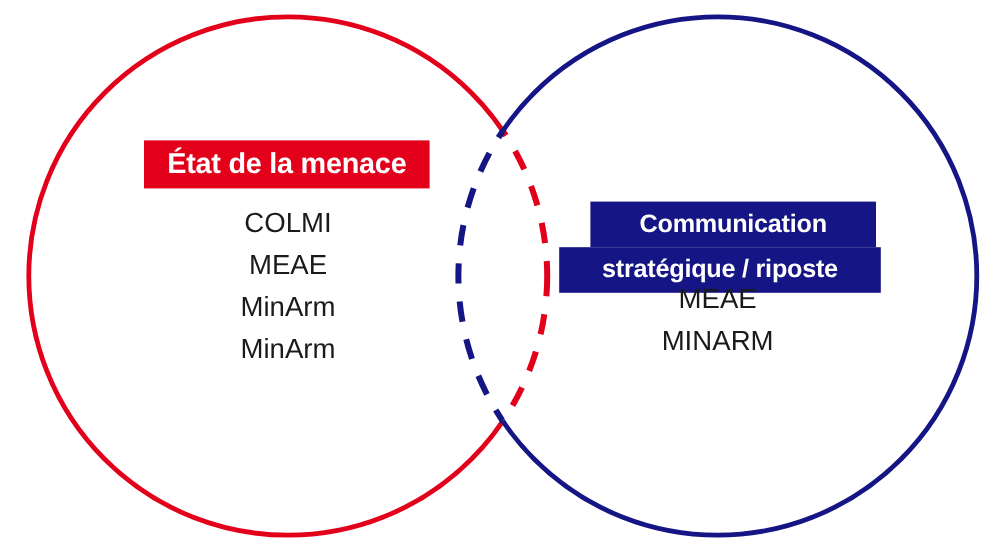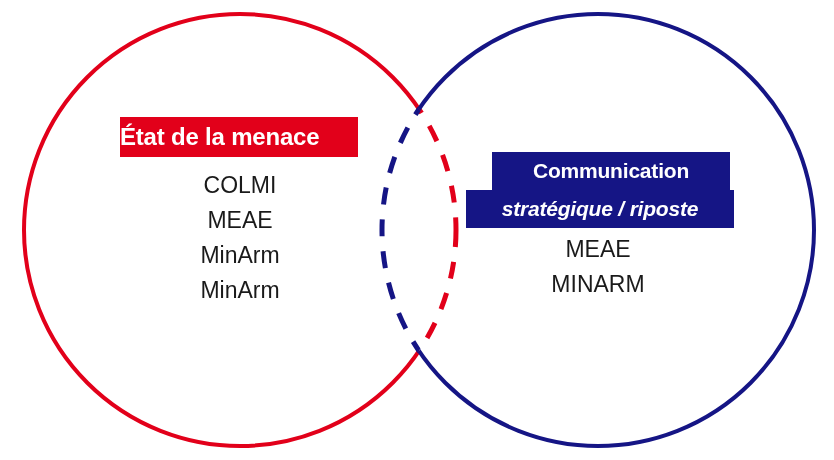--- a/index.html
+++ b/index.html
@@ -40,21 +40,21 @@
     position: absolute;
     left: 120px;
     top: 117px;
     width: 238px;
     height: 40px;
     background: #E2001A;
     color: #ffffff;
     font-size: 24px;
     font-weight: bold;
     line-height: 40px;
-    text-align: left;
+    text-align: center;
     letter-spacing: -0.2px;
     white-space: nowrap;
     box-sizing: border-box;
   }
   #left-set-list {
     position: absolute;
     left: 90px;
     top: 168px;
     width: 300px;
     text-align: center;
@@ -87,31 +87,31 @@
     background: #151585;
     color: #ffffff;
     font-size: 21px;
     font-weight: bold;
     line-height: 38px;
     height: 38px;
     white-space: nowrap;
     text-align: center;
     letter-spacing: -0.2px;
     box-sizing: border-box;
+    margin-top: 16px;
   }
   #right-set-title-line1 {
     left: 26px;
     top: 0px;
     width: 238px;
   }
   #right-set-title-line2 {
     left: 0px;
     top: 38px;
     width: 268px;
-    font-style: italic;
   }
 </style>
 </head>
 <body>
 
 <div id="diagram-root">
 
   <svg id="venn-svg" viewBox="0 0 834 460">
     <defs>
 

